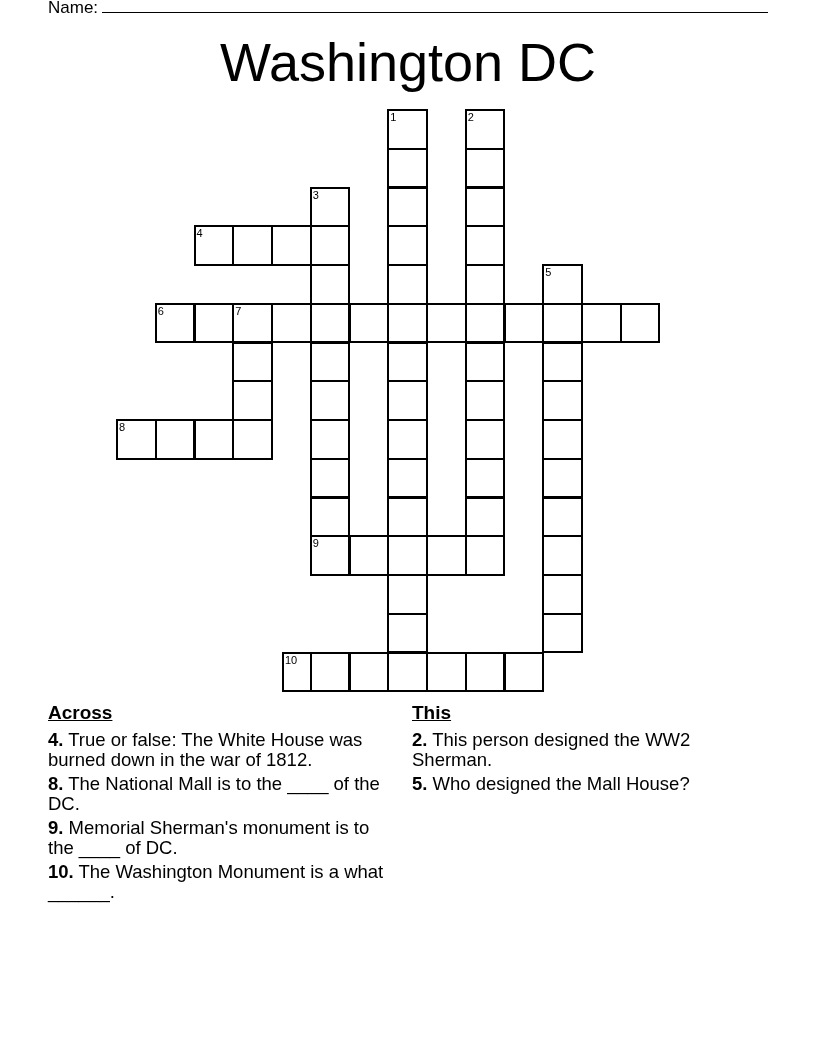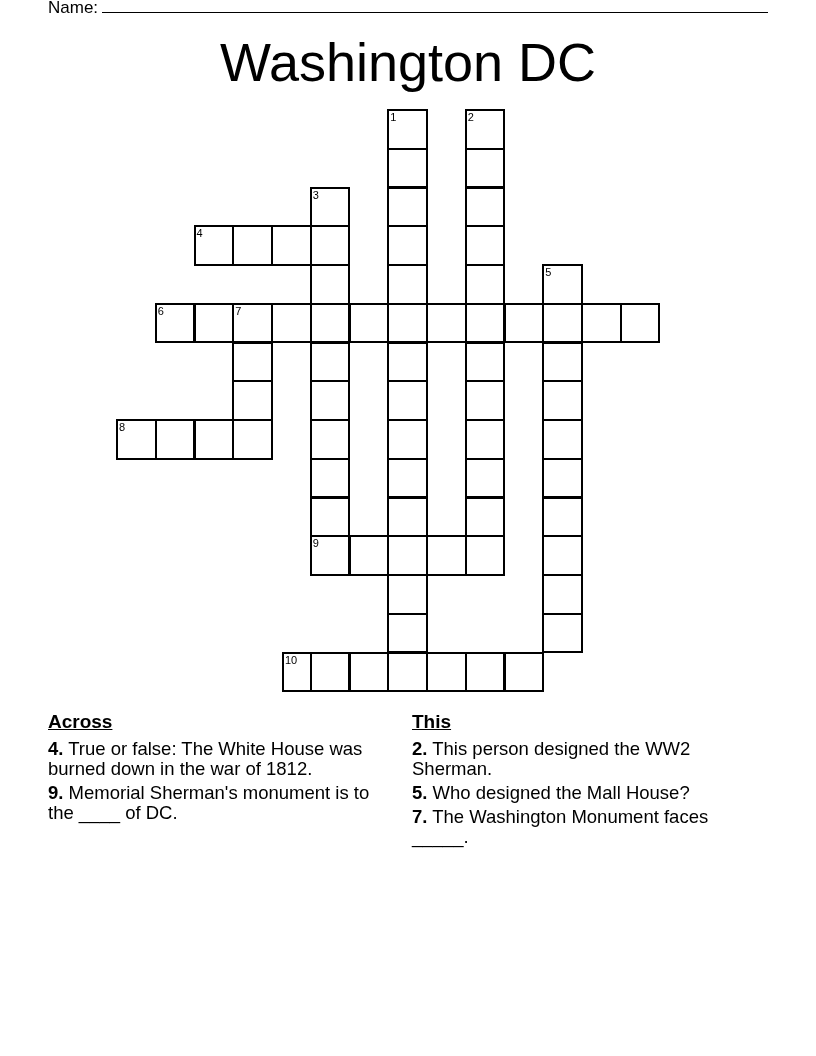--- a/index.html
+++ b/index.html
@@ -7,21 +7,21 @@
          font-family: "Liberation Sans", sans-serif; color: #000; }
   .name-line { position: absolute; left: 48px; top: -2px; font-size: 17px; white-space: nowrap; }
   .name-line .blank { display: inline-block; width: 666px; border-bottom: 1px solid #000; height: 14px; margin-left: 4px; vertical-align: baseline; }
   .title { position: absolute; left: 0; width: 816px; top: 30px; text-align: center; font-size: 54px; line-height: 64px; }
   .grid { position: absolute; left: 0; top: 0; width: 816px; height: 700px; }
   .cell { position: absolute; box-sizing: border-box; width: 40.6px; height: 40.6px; border: 2px solid #000; background: #fff; }
   .cell .num { position: absolute; left: 1px; top: 0px; font-size: 11px; line-height: 12px; }
   .clues { position: absolute; top: 702px; font-size: 18.5px; line-height: 20px; }
   .clues.across { left: 48px; width: 350px; }
   .clues.down { left: 412px; width: 340px; }
-  .clues h3 { margin: 9px 0 6px 0; font-size: 19px; font-weight: bold; text-decoration: underline; line-height: 22px; }
+  .clues h3 { margin: 0 0 6px 0; font-size: 19px; font-weight: bold; text-decoration: underline; line-height: 22px; }
   .clue { margin: 0 0 4px 0; }
   .clue b { font-weight: bold; }
 </style>
 </head>
 <body>
 
 <div class="name-line">
   <span>Name:</span><span class="blank"></span>
 </div>
 
@@ -119,21 +119,22 @@
     <div class="cell" style="left: 309.75px; top: 651.5px;"></div>
     <div class="cell" style="left: 348.5px; top: 651.5px;"></div>
     <div class="cell" style="left: 426px; top: 651.5px;"></div>
     <div class="cell" style="left: 464.75px; top: 651.5px;"></div>
     <div class="cell" style="left: 503.5px; top: 651.5px;"></div>
   </div>
 
 <div class="clues across">
   <h3>Across</h3>
   <div class="clue"><b>4.</b> <span>True or false: The White House was burned down in the war of 1812.</span></div>
+  <div class="clue"><b>8.</b> <span>The National Mall is to the ____ of the DC.</span></div>
   <div class="clue"><b>9.</b> <span>Memorial Sherman's monument is to the ____ of DC.</span></div>
+  <div class="clue"><b>10.</b> <span>The Washington Monument is a what ______.</span></div>
 </div>
 
 <div class="clues down">
   <h3>This</h3>
   <div class="clue"><b>2.</b> <span>This person designed the WW2 Sherman.</span></div>
   <div class="clue"><b>5.</b> <span>Who designed the Mall House?</span></div>
-  <div class="clue"><b>7.</b> <span>The Washington Monument faces _____.</span></div>
 </div>
 
 </body></html>

